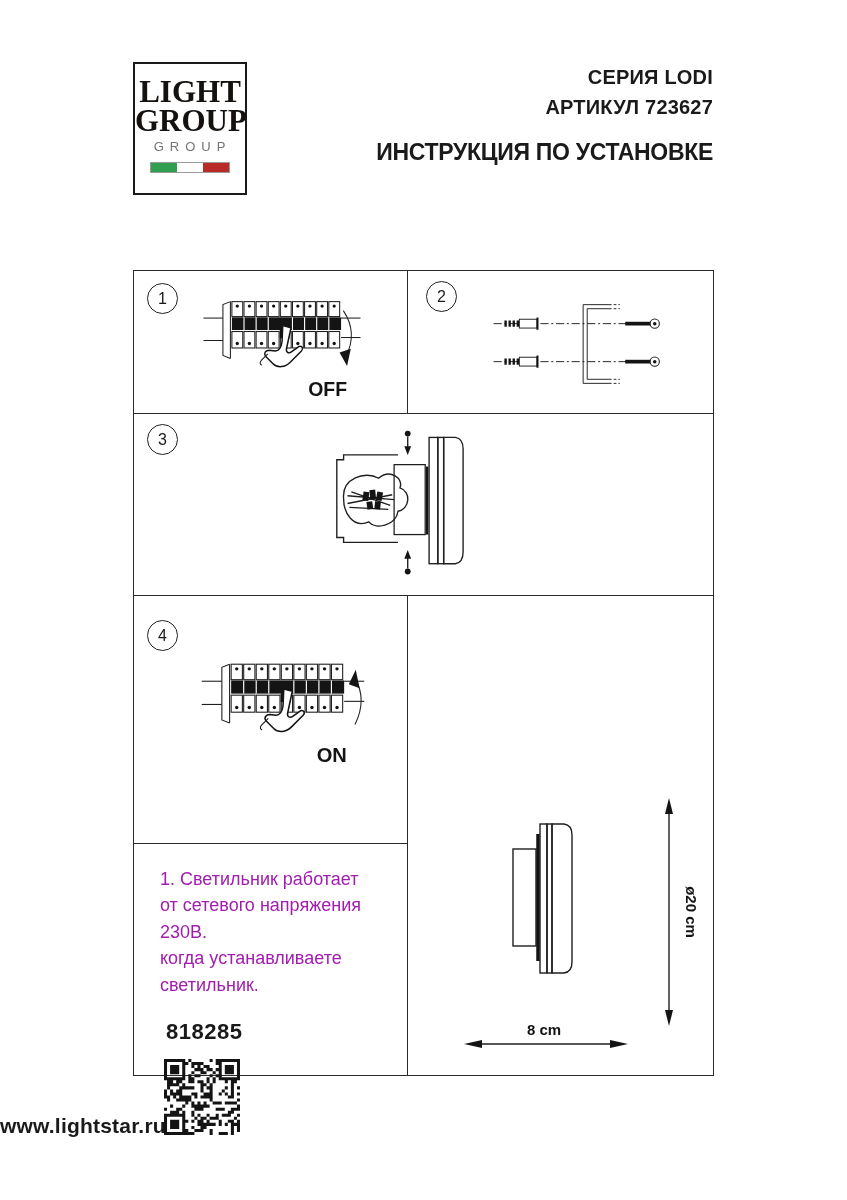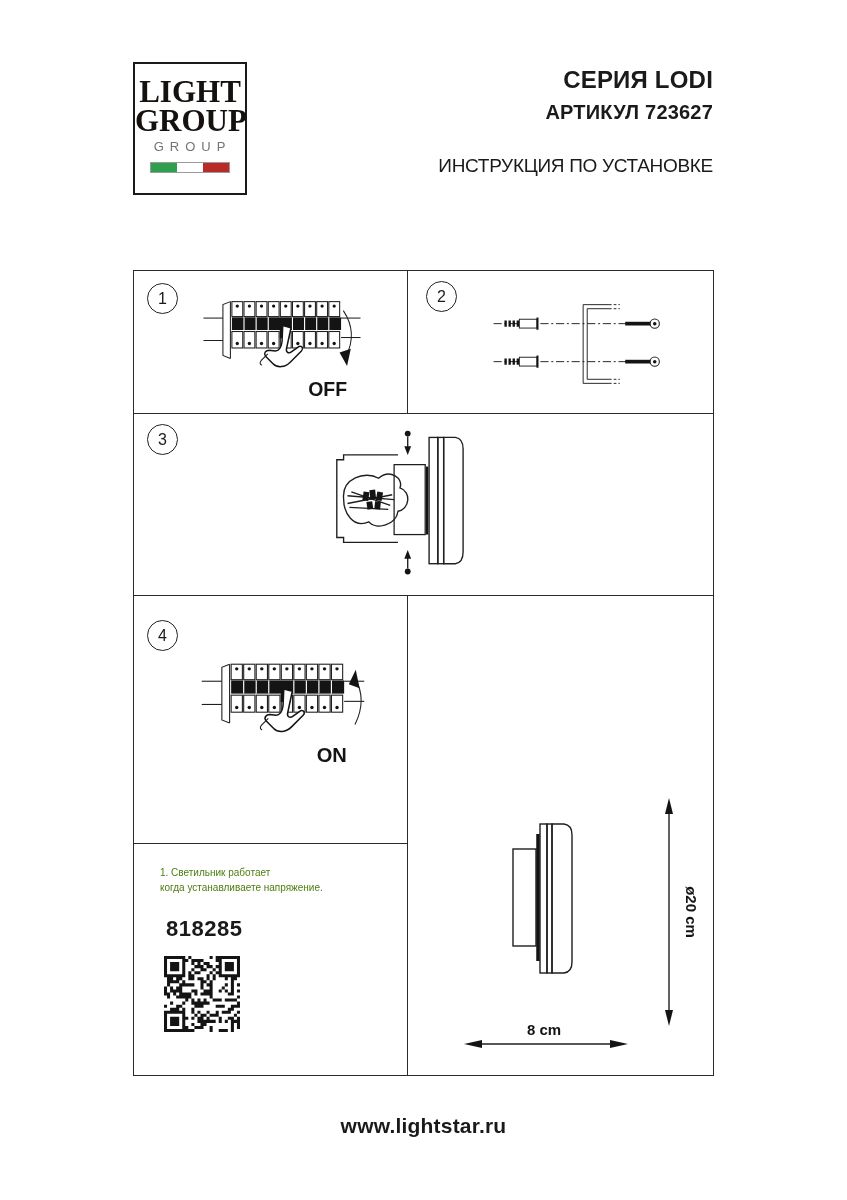--- a/index.html
+++ b/index.html
@@ -12,23 +12,23 @@
   .logo-word{font-family:"Liberation Serif",serif;font-weight:bold;font-size:31px;
              line-height:.95;letter-spacing:0;color:#14110f;}
   .logo-word.first{margin-top:13px;}
   .logo-group{font-size:13px;letter-spacing:6px;margin-left:5px;margin-top:3px;color:#737373;}
   .logo-flag{width:78px;height:9px;margin:8px auto 0;border:1px solid #9a9a9a;
              display:flex;box-sizing:content-box;}
   .logo-flag div{flex:1;}
 
   
   .head-right{position:absolute;right:134px;top:66px;text-align:right;}
-  .head-series{font-size:24px;font-weight:bold;letter-spacing:.2px;}
+  .head-series{font-size:20px;font-weight:bold;letter-spacing:.2px;}
   .head-article{font-size:20px;font-weight:bold;margin-top:7px;letter-spacing:.2px;}
-  .head-title{margin-top:31px;font-size:19px;font-weight:normal;line-height:1.18;letter-spacing:-.3px;}
+  .head-title{margin-top:20px;font-size:23px;font-weight:bold;line-height:1.18;letter-spacing:-.3px;}
 
   
   .grid{position:absolute;left:133px;top:270px;width:581px;height:806px;
         border:1.5px solid #2a2a2a;box-sizing:border-box;}
   .cell{position:absolute;box-sizing:border-box;border-color:#2a2a2a;}
   .cell-1{left:0;top:0;width:274px;height:143px;border-right:1.5px solid #2a2a2a;border-bottom:1.5px solid #2a2a2a;}
   .cell-2{left:274px;top:0;right:0;height:143px;border-bottom:1.5px solid #2a2a2a;}
   .cell-3{left:0;top:143px;width:100%;height:182px;border-bottom:1.5px solid #2a2a2a;}
   .cell-4{left:0;top:325px;width:274px;height:248px;border-right:1.5px solid #2a2a2a;border-bottom:1.5px solid #2a2a2a;}
   .cell-notes{left:0;top:573px;width:274px;bottom:0;border-right:1.5px solid #2a2a2a;}
@@ -46,26 +46,26 @@
   .art-step2{left:72px;top:14px;width:190px;height:118px;}
   .art-step3{left:196px;top:10px;width:136px;height:158px;}
   .art-step4{left:60px;top:46px;width:178px;height:128px;}
   .art-dims{left:48px;top:190px;width:246px;height:272px;}
 
   svg .ln{stroke:#1f1f1f;fill:none;stroke-width:1.4;}
   svg .fill{fill:#141414;stroke:none;}
   svg text{font-family:"Liberation Sans",sans-serif;fill:#141414;}
 
   
-  .notes-text{padding:22px 16px 0 26px;font-size:10px;line-height:1.47;color:#4d7c0f;}
+  .notes-text{padding:22px 16px 0 26px;font-size:18px;line-height:1.47;color:#a21caf;}
   .notes-article{margin:21px 0 0 32px;font-size:22px;font-weight:bold;letter-spacing:.5px;}
   .qr{margin:14px 0 0 30px;width:76px;height:76px;display:block;}
 
   
-  .footer{position:absolute;left:0;top:1114px;width:100%;text-align:center;
+  .footer{position:absolute;left:0;top:1114px;width:100%;
           font-size:21px;font-weight:bold;letter-spacing:.2px;}
 </style>
 </head>
 <body>
 
 <div class="page">
 
   <div class="logo-box">
     <div class="logo-word first">LIGHT</div>
     <div class="logo-word">GROUP</div>
@@ -246,21 +246,22 @@
         <use href="#breaker-art"></use>
         <path class="ln" d="M208,104 q16,-32 0,-60" stroke-width="2"></path>
         <polygon class="fill" points="200,52 214,57 209,33"></polygon>
         <text x="178" y="152" text-anchor="middle" font-size="26" font-weight="bold">ON</text>
       </svg>
     </div>
 
     <div class="cell cell-notes">
       <div class="notes-text">
         <div>1. Светильник работает</div>
-        <div>когда устанавливаете напряжение.</div>
+        <div>от сетевого напряжения 230В.</div>
+        <div>когда устанавливаете светильник.</div>
       </div>
       <div class="notes-article">818285</div>
       <svg class="qr" xmlns="http://www.w3.org/2000/svg" viewBox="0 0 75 75">
           <path d="M0,0h3v3h-3zM3,0h3v3h-3zM6,0h3v3h-3zM9,0h3v3h-3zM12,0h3v3h-3zM15,0h3v3h-3zM18,0h3v3h-3zM24,0h3v3h-3zM45,0h3v3h-3zM51,0h3v3h-3zM54,0h3v3h-3zM57,0h3v3h-3zM60,0h3v3h-3zM63,0h3v3h-3zM66,0h3v3h-3zM69,0h3v3h-3zM72,0h3v3h-3zM0,3h3v3h-3zM18,3h3v3h-3zM21,3h3v3h-3zM27,3h3v3h-3zM30,3h3v3h-3zM33,3h3v3h-3zM36,3h3v3h-3zM51,3h3v3h-3zM54,3h3v3h-3zM72,3h3v3h-3zM0,6h3v3h-3zM6,6h3v3h-3zM9,6h3v3h-3zM12,6h3v3h-3zM18,6h3v3h-3zM27,6h3v3h-3zM33,6h3v3h-3zM39,6h3v3h-3zM42,6h3v3h-3zM54,6h3v3h-3zM60,6h3v3h-3zM63,6h3v3h-3zM66,6h3v3h-3zM72,6h3v3h-3zM0,9h3v3h-3zM6,9h3v3h-3zM9,9h3v3h-3zM12,9h3v3h-3zM18,9h3v3h-3zM30,9h3v3h-3zM33,9h3v3h-3zM36,9h3v3h-3zM42,9h3v3h-3zM45,9h3v3h-3zM51,9h3v3h-3zM54,9h3v3h-3zM60,9h3v3h-3zM63,9h3v3h-3zM66,9h3v3h-3zM72,9h3v3h-3zM0,12h3v3h-3zM6,12h3v3h-3zM9,12h3v3h-3zM12,12h3v3h-3zM18,12h3v3h-3zM27,12h3v3h-3zM36,12h3v3h-3zM39,12h3v3h-3zM48,12h3v3h-3zM54,12h3v3h-3zM60,12h3v3h-3zM63,12h3v3h-3zM66,12h3v3h-3zM72,12h3v3h-3zM0,15h3v3h-3zM18,15h3v3h-3zM24,15h3v3h-3zM30,15h3v3h-3zM33,15h3v3h-3zM45,15h3v3h-3zM51,15h3v3h-3zM54,15h3v3h-3zM72,15h3v3h-3zM0,18h3v3h-3zM3,18h3v3h-3zM6,18h3v3h-3zM9,18h3v3h-3zM12,18h3v3h-3zM15,18h3v3h-3zM18,18h3v3h-3zM24,18h3v3h-3zM27,18h3v3h-3zM42,18h3v3h-3zM48,18h3v3h-3zM54,18h3v3h-3zM57,18h3v3h-3zM60,18h3v3h-3zM63,18h3v3h-3zM66,18h3v3h-3zM69,18h3v3h-3zM72,18h3v3h-3zM3,21h3v3h-3zM6,21h3v3h-3zM12,21h3v3h-3zM15,21h3v3h-3zM24,21h3v3h-3zM27,21h3v3h-3zM33,21h3v3h-3zM36,21h3v3h-3zM42,21h3v3h-3zM48,21h3v3h-3zM60,21h3v3h-3zM66,21h3v3h-3zM69,21h3v3h-3zM3,24h3v3h-3zM6,24h3v3h-3zM9,24h3v3h-3zM12,24h3v3h-3zM18,24h3v3h-3zM36,24h3v3h-3zM39,24h3v3h-3zM45,24h3v3h-3zM66,24h3v3h-3zM3,27h3v3h-3zM15,27h3v3h-3zM18,27h3v3h-3zM21,27h3v3h-3zM24,27h3v3h-3zM27,27h3v3h-3zM36,27h3v3h-3zM42,27h3v3h-3zM45,27h3v3h-3zM60,27h3v3h-3zM66,27h3v3h-3zM72,27h3v3h-3zM0,30h3v3h-3zM6,30h3v3h-3zM12,30h3v3h-3zM15,30h3v3h-3zM36,30h3v3h-3zM45,30h3v3h-3zM57,30h3v3h-3zM66,30h3v3h-3zM0,33h3v3h-3zM6,33h3v3h-3zM9,33h3v3h-3zM12,33h3v3h-3zM15,33h3v3h-3zM27,33h3v3h-3zM30,33h3v3h-3zM39,33h3v3h-3zM42,33h3v3h-3zM45,33h3v3h-3zM54,33h3v3h-3zM60,33h3v3h-3zM66,33h3v3h-3zM72,33h3v3h-3zM0,36h3v3h-3zM3,36h3v3h-3zM9,36h3v3h-3zM15,36h3v3h-3zM18,36h3v3h-3zM21,36h3v3h-3zM24,36h3v3h-3zM30,36h3v3h-3zM36,36h3v3h-3zM39,36h3v3h-3zM42,36h3v3h-3zM45,36h3v3h-3zM63,36h3v3h-3zM66,36h3v3h-3zM3,39h3v3h-3zM12,39h3v3h-3zM15,39h3v3h-3zM18,39h3v3h-3zM21,39h3v3h-3zM24,39h3v3h-3zM45,39h3v3h-3zM72,39h3v3h-3zM21,42h3v3h-3zM27,42h3v3h-3zM33,42h3v3h-3zM39,42h3v3h-3zM48,42h3v3h-3zM51,42h3v3h-3zM54,42h3v3h-3zM60,42h3v3h-3zM63,42h3v3h-3zM66,42h3v3h-3zM69,42h3v3h-3zM6,45h3v3h-3zM18,45h3v3h-3zM27,45h3v3h-3zM30,45h3v3h-3zM33,45h3v3h-3zM36,45h3v3h-3zM39,45h3v3h-3zM42,45h3v3h-3zM72,45h3v3h-3zM0,48h3v3h-3zM12,48h3v3h-3zM15,48h3v3h-3zM30,48h3v3h-3zM33,48h3v3h-3zM36,48h3v3h-3zM51,48h3v3h-3zM54,48h3v3h-3zM57,48h3v3h-3zM66,48h3v3h-3zM69,48h3v3h-3zM72,48h3v3h-3zM6,51h3v3h-3zM9,51h3v3h-3zM12,51h3v3h-3zM18,51h3v3h-3zM27,51h3v3h-3zM63,51h3v3h-3zM66,51h3v3h-3zM0,54h3v3h-3zM3,54h3v3h-3zM6,54h3v3h-3zM9,54h3v3h-3zM12,54h3v3h-3zM15,54h3v3h-3zM18,54h3v3h-3zM27,54h3v3h-3zM33,54h3v3h-3zM42,54h3v3h-3zM51,54h3v3h-3zM57,54h3v3h-3zM60,54h3v3h-3zM63,54h3v3h-3zM72,54h3v3h-3zM0,57h3v3h-3zM18,57h3v3h-3zM30,57h3v3h-3zM36,57h3v3h-3zM39,57h3v3h-3zM45,57h3v3h-3zM48,57h3v3h-3zM51,57h3v3h-3zM69,57h3v3h-3zM0,60h3v3h-3zM6,60h3v3h-3zM9,60h3v3h-3zM12,60h3v3h-3zM18,60h3v3h-3zM21,60h3v3h-3zM27,60h3v3h-3zM33,60h3v3h-3zM36,60h3v3h-3zM42,60h3v3h-3zM54,60h3v3h-3zM63,60h3v3h-3zM66,60h3v3h-3zM72,60h3v3h-3zM0,63h3v3h-3zM6,63h3v3h-3zM9,63h3v3h-3zM12,63h3v3h-3zM18,63h3v3h-3zM33,63h3v3h-3zM36,63h3v3h-3zM39,63h3v3h-3zM42,63h3v3h-3zM45,63h3v3h-3zM48,63h3v3h-3zM54,63h3v3h-3zM60,63h3v3h-3zM66,63h3v3h-3zM69,63h3v3h-3zM72,63h3v3h-3zM0,66h3v3h-3zM6,66h3v3h-3zM9,66h3v3h-3zM12,66h3v3h-3zM18,66h3v3h-3zM27,66h3v3h-3zM36,66h3v3h-3zM39,66h3v3h-3zM66,66h3v3h-3zM72,66h3v3h-3zM0,69h3v3h-3zM18,69h3v3h-3zM21,69h3v3h-3zM30,69h3v3h-3zM33,69h3v3h-3zM36,69h3v3h-3zM45,69h3v3h-3zM66,69h3v3h-3zM72,69h3v3h-3zM0,72h3v3h-3zM3,72h3v3h-3zM6,72h3v3h-3zM9,72h3v3h-3zM12,72h3v3h-3zM15,72h3v3h-3zM18,72h3v3h-3zM21,72h3v3h-3zM24,72h3v3h-3zM27,72h3v3h-3zM45,72h3v3h-3zM54,72h3v3h-3zM57,72h3v3h-3zM60,72h3v3h-3zM66,72h3v3h-3z" fill="#141414"></path>
         </svg>
     </div>
 
     <div class="cell cell-dims">
       <svg class="art art-dims" viewBox="0 0 246 272">
         <rect class="ln" x="57" y="63" width="23" height="97" stroke-width="1.3"></rect>

